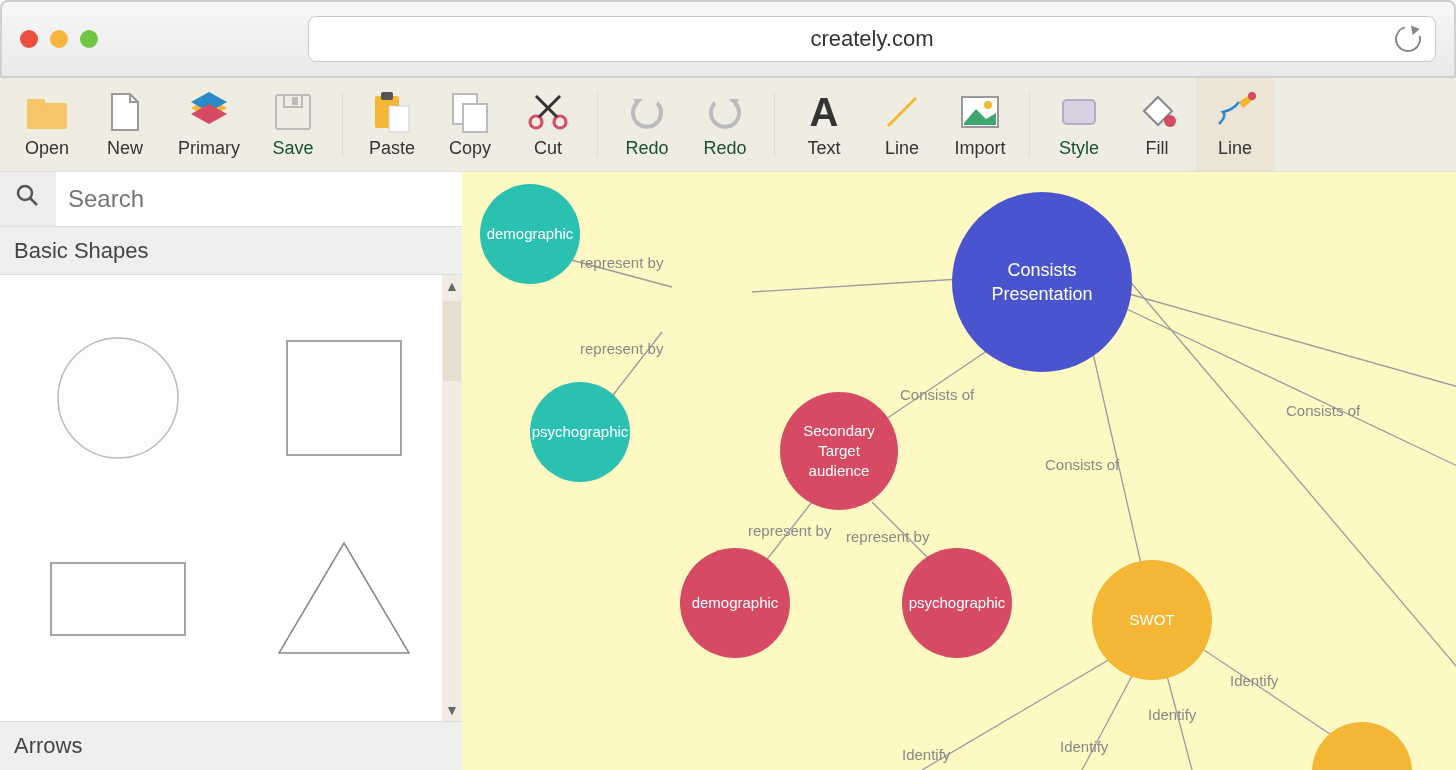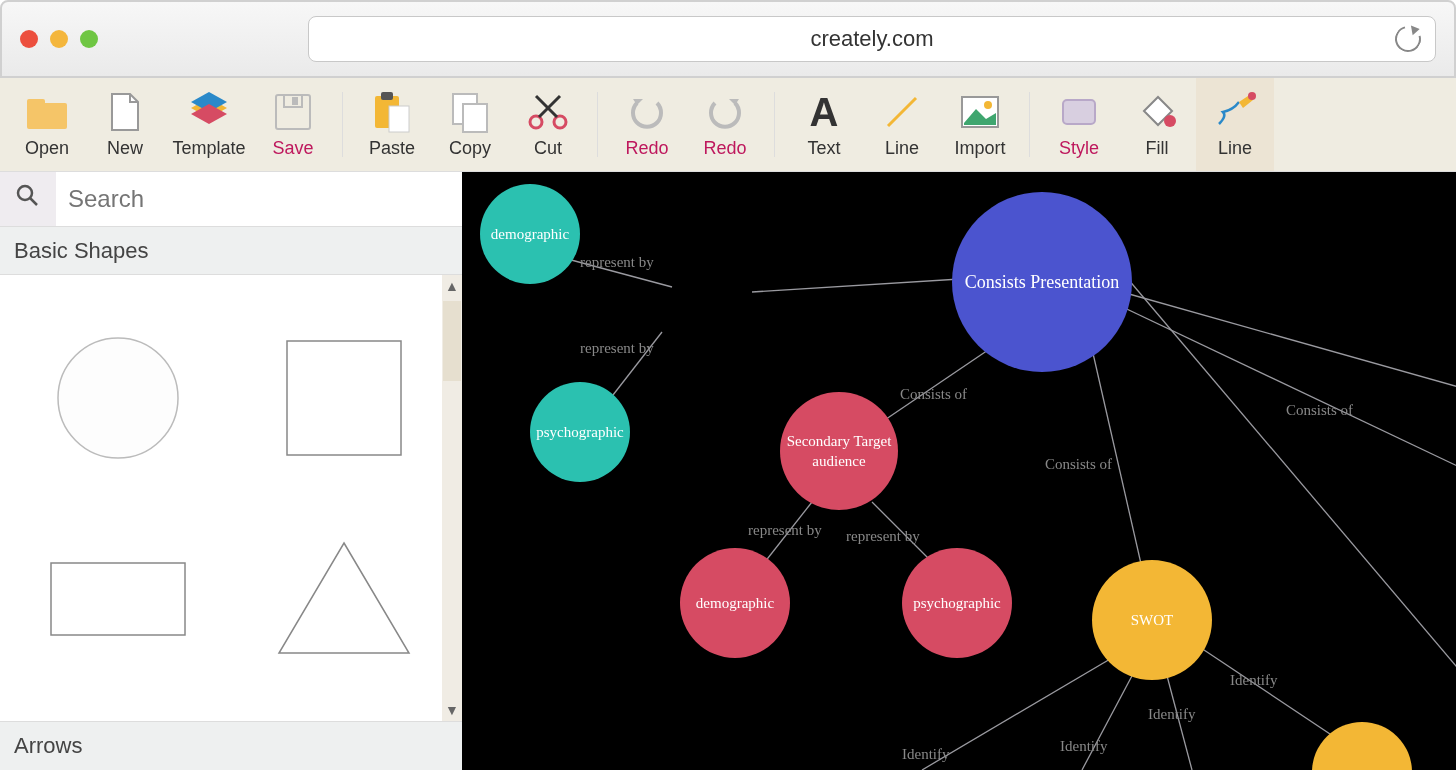--- a/index.html
+++ b/index.html
@@ -12,41 +12,41 @@
 .tl.red { background: #ec4f3e; }
 .tl.yellow { background: #f4b63c; }
 .tl.green { background: #6fc643; }
 .addr-bar { flex: 1; height: 46px; background: #fff; border: 1px solid #c8c8c8; border-radius: 8px; display: flex; align-items: center; justify-content: center; font-size: 22px; color: #333; position: relative; }
 .reload { position: absolute; right: 14px; width: 26px; height: 26px; border: 2.5px solid #888; border-radius: 50%; border-top-color: transparent; transform: rotate(30deg); }
 .reload::after { content: ""; position: absolute; top: -5px; right: 4px; width: 0; height: 0; border-left: 5px solid transparent; border-right: 5px solid transparent; border-bottom: 8px solid #888; transform: rotate(50deg); }
 
 
 .toolbar { height: 94px; background: #efece1; border-bottom: 1px solid #ddd; display: flex; align-items: stretch; padding: 0 8px; }
 .tool { width: 78px; display: flex; flex-direction: column; align-items: center; justify-content: center; gap: 4px; cursor: pointer; font-size: 18px; color: #333; }
-.tool.disabled { color: #be185d; }
+.tool.disabled { color: #14532d; }
 .tool.selected { background: #ece4d4; }
 .tool .ico { height: 44px; display: flex; align-items: center; justify-content: center; }
 .sep { width: 1px; background: #ddd; margin: 14px 10px; }
 
 
 .main { display: flex; height: calc(770px - 78px - 94px); }
 .sidebar { width: 462px; background: #f5f5f5; display: flex; flex-direction: column; }
 .searchbar { height: 58px; display: flex; align-items: center; background: #efecf0; }
 .searchbar .mag { width: 56px; text-align: center; font-size: 26px; color: #555; }
 .searchbar input { flex: 1; border: none; background: #fff; height: 100%; font-size: 24px; padding: 0 12px; color: #888; outline: none; }
 .section-hdr { height: 52px; display: flex; align-items: center; padding: 0 14px; font-size: 22px; color: #444; background: #eef0f0; border-top:1px solid #ddd; border-bottom:1px solid #ddd; }
 .shapes-grid { flex: 1; background: #fff; padding: 28px 10px; display: grid; grid-template-columns: 1fr 1fr; grid-auto-rows: 190px; gap: 10px; position: relative; }
 .shape-cell { display: flex; align-items: center; justify-content: center; }
 .scroll-rail { position: absolute; right: 0; top: 0; bottom: 0; width: 20px; background: #f0ece4; display:flex; flex-direction:column; align-items:center; }
 .scroll-rail .up, .scroll-rail .down { height: 22px; font-size: 14px; color:#666; display:flex; align-items:center; justify-content:center; }
 .scroll-rail .thumb { width: 18px; height: 80px; background: #e6dfcf; margin-top: 4px; }
 .arrows-hdr { height: 52px; display: flex; align-items: center; padding: 0 14px; font-size: 22px; color: #444; background: #eef0f0; border-top: 1px solid #ddd; }
 
 
-.canvas { flex: 1; position: relative; background: #000000; overflow: hidden; font-family: Liberation Serif, serif; }
+.canvas { flex: 1; position: relative; background: #fef9c3; overflow: hidden; }
 .node { position: absolute; border-radius: 50%; color: #fff; display: flex; align-items: center; justify-content: center; text-align: center; font-size: 15px; line-height: 1.35; padding: 6px; }
 .edge-label { position: absolute; font-size: 15px; color: #888; text-align: center; }
 svg.edges { position: absolute; top: 0; left: 0; width: 100%; height: 100%; }
 svg.edges line { stroke: #9a9aa0; stroke-width: 1.3; }
 </style>
 </head>
 <body>
 
 <div class="browser-chrome">
   <div class="traffic-lights">
@@ -80,21 +80,21 @@
     <span>New</span>
   </div>
   <div class="tool" style="width:90px">
     <div class="ico">
       <svg width="44" height="40">
           <path d="M22 6 L40 16 L22 26 L4 16 Z" fill="#f3b735"></path>
           <path d="M22 0 L40 10 L22 20 L4 10 Z" fill="#2a89c9"></path>
           <path d="M22 12 L40 22 L22 32 L4 22 Z" fill="#d64b63"></path>
         </svg>
     </div>
-    <span>Template</span>
+    <span>Primary</span>
   </div>
   <div class="tool disabled">
     <div class="ico">
       <svg width="38" height="38">
           <rect x="2" y="2" width="34" height="34" fill="none" stroke="#bbb" stroke-width="2" rx="2"></rect>
           <rect x="10" y="2" width="18" height="12" fill="none" stroke="#bbb" stroke-width="2"></rect>
           <rect x="18" y="4" width="6" height="8" fill="#bbb"></rect>
         </svg>
     </div>
     <span>Save</span>

